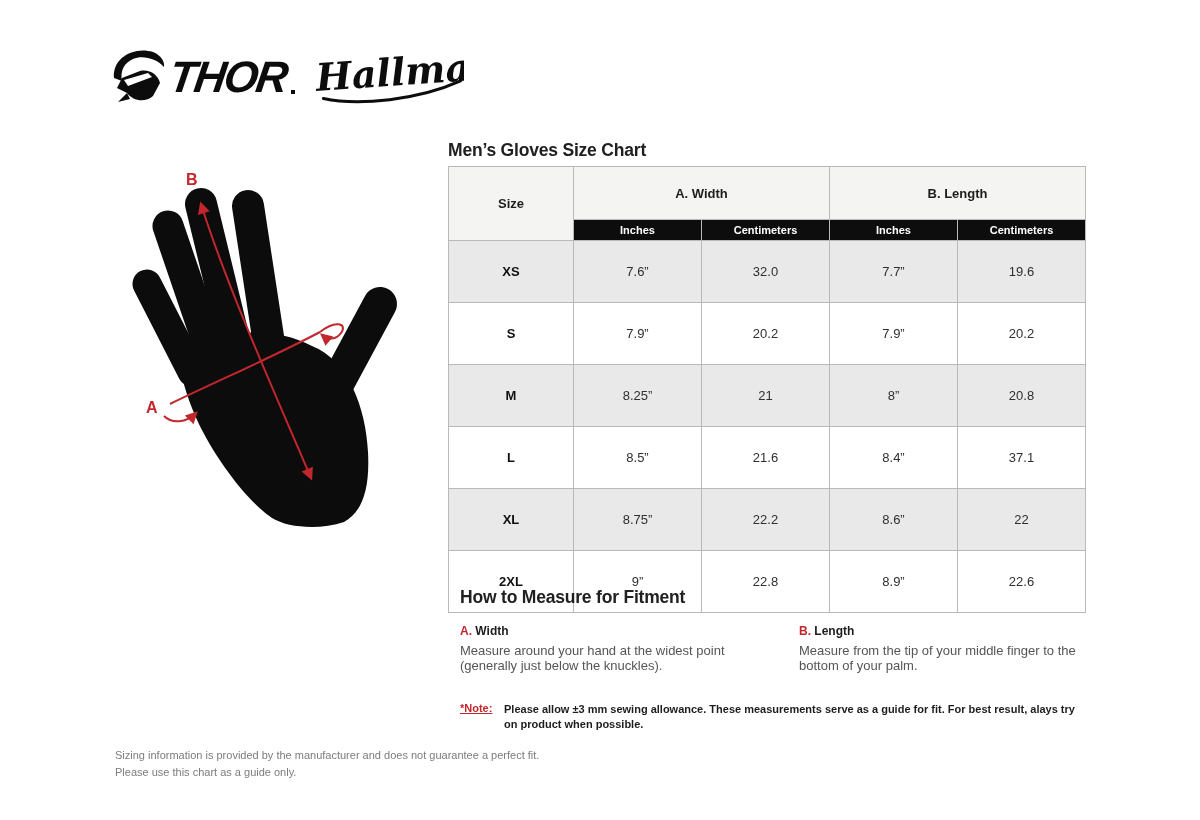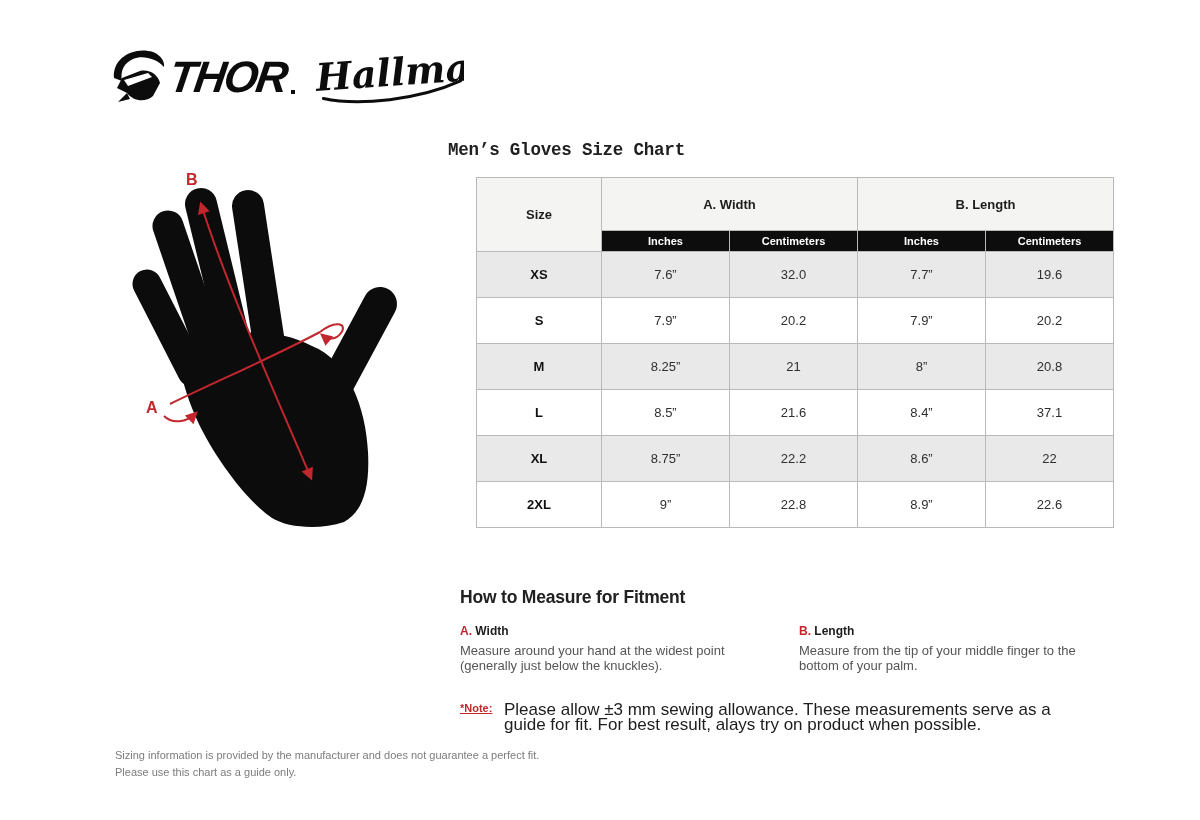--- a/index.html
+++ b/index.html
@@ -24,51 +24,51 @@
     line-height: 16px;
   }
   .fig-label.b { left: 66px; top: 12px; }
   .fig-label.a { left: 26px; top: 240px; }
 
   
   .main { position: absolute; left: 448px; top: 140px; width: 645px; }
   .section-title {
     font-size: 17.5px; font-weight: bold; color: #202020; letter-spacing: -0.2px;
   }
-  .main .section-title { margin-bottom: 17px; font-family: Liberation Mono, monospace; }
-
-  table.size-table { border-collapse: collapse; width: 637px; table-layout: fixed; margin-left: 28px; }
+  .main .section-title { margin-bottom: 5px; }
+
+  table.size-table { border-collapse: collapse; width: 637px; table-layout: fixed; }
   table.size-table col.c-size { width: 125px; }
   table.size-table col.c-val { width: 128px; }
   table.size-table th, table.size-table td { border: 1px solid #b9b9b9; text-align: center; }
   th.th-size, th.th-group {
     background: #f4f4f2; font-size: 13px; font-weight: bold; color: #1d1d1d; height: 53px;
   }
   tr.subhead th {
     background: #0d0d0d; color: #ffffff; font-size: 11px; font-weight: bold; height: 21px; text-align: center;
   }
-  tbody.rows td { height: 46px; font-size: 13px; color: #2f2f2f; }
+  tbody.rows td { height: 62px; font-size: 13px; color: #2f2f2f; }
   tbody.rows td.size { font-weight: bold; color: #111111; }
   tbody.rows tr:nth-child(odd) { background: #e9e9e9; }
   tbody.rows tr:nth-child(even) { background: #ffffff; }
 
   
   .howto { position: absolute; left: 460px; top: 587px; width: 645px; }
   .howto .cols { display: flex; margin-top: 16px; }
   .col-a { width: 339px; flex: none; }
   .col-b { flex: 1; }
   .measure-label { font-size: 12px; font-weight: bold; color: #1d1d1d; }
   .measure-label .pfx { color: #c1272d; }
   .measure-desc { font-size: 13px; color: #555555; line-height: 15px; margin-top: 5px; }
   .col-a .measure-desc { width: 312px; }
   .col-b .measure-desc { width: 296px; }
 
   .note { display: flex; margin-top: 29px; }
   .note-label { color: #c1272d; font-weight: bold; font-size: 11px; width: 44px; flex: none; text-decoration: underline; }
-  .note-text { font-weight: normal; font-size: 17px; color: #1d1d1d; line-height: 15px; width: 578px; }
+  .note-text { font-weight: bold; font-size: 11px; color: #1d1d1d; line-height: 15px; width: 578px; }
 
   
   .disclaimer { position: absolute; left: 115px; top: 747px; font-size: 11px; color: #7c7c7c; line-height: 16.5px; }
 </style>
 </head>
 <body>
 
 <header class="logos">
   <div class="thor-logo">
     <svg width="190" height="58" viewBox="0 0 190 58">

